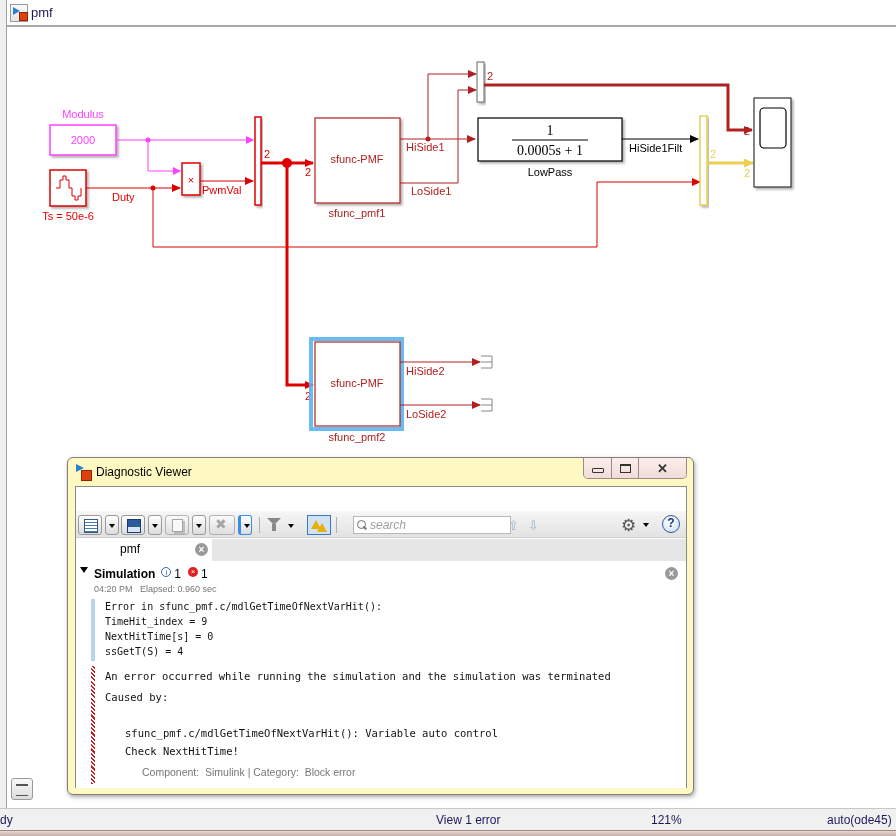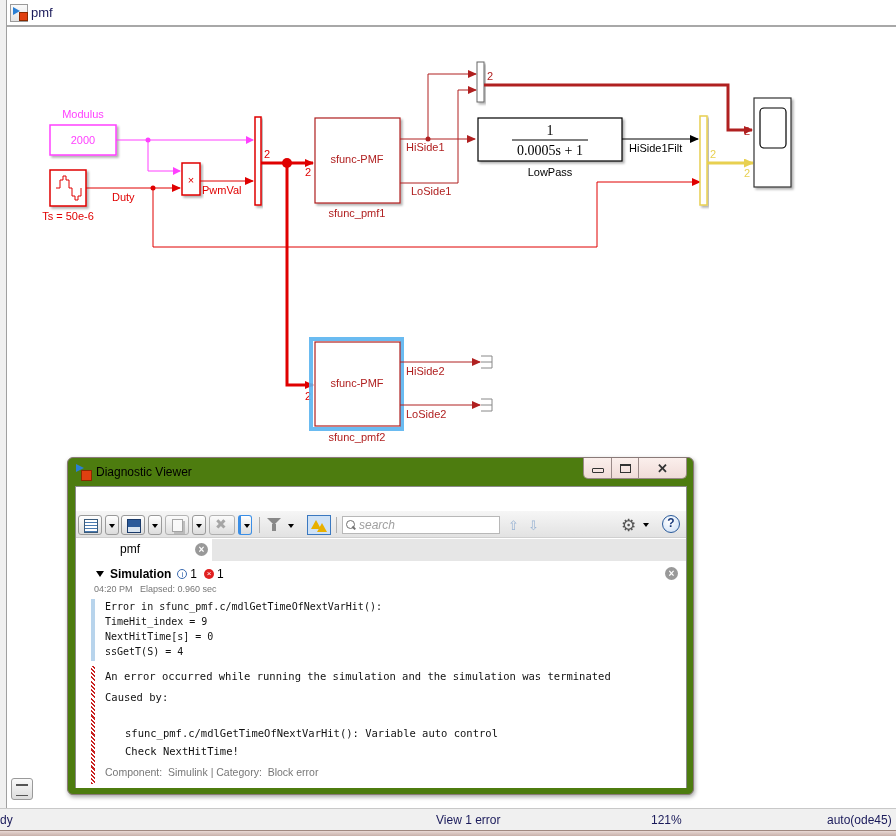--- a/index.html
+++ b/index.html
@@ -19,21 +19,21 @@
   .lbl { font-family: "Liberation Sans", sans-serif; font-size: 11px; }
   
   .fit-btn { position: absolute; left: 11px; top: 778px; width: 22px; height: 22px; border: 1px solid #9a9a9a; border-radius: 3px; background: linear-gradient(#fafafa,#dcdcdc); }
   .fit-btn::after { content: ""; position: absolute; left: 4px; top: 5px; width: 12px; height: 9px; border: 1px solid #555; border-left: none; border-right: none; border-top: 2px solid #555; }
   
   .status-bar { position: absolute; left: 0; top: 808px; width: 896px; height: 22px; background: #f0f0f0; border-top: 1px solid #c8c8c8; font-size: 12px; color: #1a1a5a; }
   .status-bar span { position: absolute; top: 4px; }
   .status-bottom { position: absolute; left: 0; top: 830px; width: 896px; height: 6px; background: linear-gradient(#e8d8d4,#c8b0aa); border-top: 1px solid #a08880; }
 
   
-  .dv { position: absolute; left: 67px; top: 457px; width: 627px; height: 338px; background: #4d7c0f; border: 1px solid #8a7a78; border-radius: 6px; box-shadow: 1px 2px 4px rgba(0,0,0,0.35); }
+  .dv { position: absolute; left: 67px; top: 457px; width: 627px; height: 338px; background: #fef9c3; border: 1px solid #8a7a78; border-radius: 6px; box-shadow: 1px 2px 4px rgba(0,0,0,0.35); }
   .dv-title { position: absolute; left: 8px; top: 6px; display: flex; align-items: center; font-size: 12px; color: #000; }
   .dv-title .dv-icon { width: 16px; height: 16px; position: relative; margin-right: 4px; }
   .dv-title .dv-icon::before { content: ""; position: absolute; left: 0; top: 0; border-left: 8px solid #2a7fd4; border-top: 4px solid transparent; border-bottom: 4px solid transparent; }
   .dv-title .dv-icon::after { content: ""; position: absolute; left: 5px; top: 6px; width: 9px; height: 9px; background: #e04010; border: 1px solid #8a2a00; }
   .win-btns { position: absolute; right: 6px; top: 0; height: 21px; display: flex; border: 1px solid #9a8a88; border-top: none; border-radius: 0 0 5px 5px; overflow: hidden; }
   .win-btns div { height: 20px; display: flex; align-items: center; justify-content: center; border-right: 1px solid #9a8a88; background: linear-gradient(#fbefec,#f0dcd8); font-size: 11px; color: #333; }
   .win-btns div:last-child { border-right: none; }
   .wb-min { width: 28px; } .wb-max { width: 27px; } .wb-close { width: 47px; }
   .wb-min span { display: block; width: 12px; height: 5px; border: 1px solid #333; border-radius: 1px; margin-top: 5px; }
   .wb-max span { display: block; width: 11px; height: 9px; border: 1px solid #333; border-top-width: 2px; }
@@ -55,47 +55,47 @@
   .tb-copy::after { content: ""; position: absolute; left: 6px; top: 3px; width: 9px; height: 11px; border: 1px solid #888; background: #fff; box-shadow: 2px 2px 0 #aaa; }
   .tb-clear { left: 133px; width: 26px; opacity: 0.7; }
   .tb-clear::after { content: "✖"; position: absolute; left: 5px; top: 0px; font-size: 14px; color: #888; }
   .filter-icon { position: absolute; left: 191px; top: 7px; width: 14px; height: 14px; }
   .filter-icon::before { content: ""; position: absolute; left: 0; top: 0; border-top: 7px solid #888; border-left: 7px solid transparent; border-right: 7px solid transparent; }
   .filter-icon::after { content: ""; position: absolute; left: 5px; top: 6px; width: 4px; height: 7px; background: #888; }
   .filter-dd { position: absolute; left: 212px; top: 13px; border-top: 4px solid #000; border-left: 3px solid transparent; border-right: 3px solid transparent; }
   .warn-toggle { position: absolute; left: 231px; top: 4px; width: 24px; height: 20px; border: 1px solid #3a78c0; background: #cfe2f6; }
   .warn-toggle::before { content: ""; position: absolute; left: 3px; top: 4px; border-bottom: 9px solid #e8b000; border-left: 5px solid transparent; border-right: 5px solid transparent; }
   .warn-toggle::after { content: ""; position: absolute; left: 9px; top: 7px; border-bottom: 9px solid #e8b000; border-left: 5px solid transparent; border-right: 5px solid transparent; }
-  .search-box { position: absolute; left: 266px; top: 5px; width: 158px; height: 18px; background: #fff; border: 1px solid #b8b8b8; font-size: 12px; font-style: italic; color: #a0a0a0; padding-left: 16px; line-height: 16px; }
+  .search-box { position: absolute; left: 277px; top: 5px; width: 158px; height: 18px; background: #fff; border: 1px solid #b8b8b8; font-size: 12px; font-style: italic; color: #a0a0a0; padding-left: 16px; line-height: 16px; }
   .search-box::before { content: ""; position: absolute; left: 3px; top: 3px; width: 7px; height: 7px; border: 1.5px solid #707070; border-radius: 50%; }
   .search-box::after { content: ""; position: absolute; left: 9px; top: 10px; width: 4px; height: 1.5px; background: #707070; transform: rotate(45deg); }
   .nav-up, .nav-down { position: absolute; top: 7px; font-size: 13px; color: #9ab4d4; }
   .nav-up { left: 432px; } .nav-down { left: 452px; }
   .gear { position: absolute; left: 545px; top: 4px; font-size: 17px; color: #555; }
   .gear-dd { position: absolute; left: 567px; top: 12px; border-top: 4px solid #000; border-left: 3px solid transparent; border-right: 3px solid transparent; }
   .help { position: absolute; left: 586px; top: 4px; width: 18px; height: 18px; border-radius: 50%; border: 1.5px solid #2a5a9a; background: radial-gradient(circle at 40% 35%,#fff,#c8dcf4); color: #1a3a7a; font-size: 12px; font-weight: bold; text-align: center; line-height: 15px; }
   .model-tabs { position: absolute; left: 0; top: 52px; width: 100%; height: 22px; background: #e6e6e6; }
   .mtab { position: absolute; left: 0; top: 0; width: 136px; height: 22px; background: #fff; font-size: 12px; color: #000; }
   .mtab .mt-label { position: absolute; left: 44px; top: 3px; }
   .mtab .mt-close { position: absolute; left: 119px; top: 4px; width: 13px; height: 13px; border-radius: 50%; background: #999; color: #fff; font-size: 10px; line-height: 13px; text-align: center; font-weight: bold; }
   .content { position: absolute; left: 0; top: 75px; width: 100%; height: 226px; background: #fff; }
-  .sim-head { position: absolute; left: 20px; top: 5px; font-size: 12px; display: flex; align-items: center; }
+  .sim-head { position: absolute; left: 4px; top: 5px; font-size: 12px; display: flex; align-items: flex-start; }
   .sim-head .caret { width: 0; height: 0; border-top: 6px solid #000; border-left: 4px solid transparent; border-right: 4px solid transparent; margin-right: 6px; }
   .sim-head b { font-weight: bold; color: #000; margin-right: 6px; }
   .info-ic { display: inline-block; width: 10px; height: 10px; border-radius: 50%; border: 1px solid #3a6ab0; color: #3a6ab0; font-size: 8px; line-height: 9px; text-align: center; margin-right: 3px; }
   .err-ic { display: inline-block; width: 10px; height: 10px; border-radius: 50%; background: #e02020; color: #fff; font-size: 8px; line-height: 10px; text-align: center; margin-right: 3px; }
   .cnt { margin-right: 7px; color: #000; }
   .sim-close { position: absolute; right: 8px; top: 5px; width: 13px; height: 13px; border-radius: 50%; background: #999; color: #fff; font-size: 10px; line-height: 13px; text-align: center; font-weight: bold; }
   .sim-meta { position: absolute; left: 18px; top: 22px; font-size: 9px; color: #777; }
   .blk1 { position: absolute; left: 15px; top: 37px; width: 520px; height: 62px; border-left: 4px solid #b8d4ec; padding-left: 10px; font-family: "DejaVu Sans Mono", monospace; font-size: 10px; line-height: 15px; color: #111; }
   .blk2 { position: absolute; left: 15px; top: 104px; width: 580px; height: 118px; padding-left: 14px; font-family: "DejaVu Sans Mono", monospace; font-size: 10.5px; color: #111; }
   .blk2::before { content: ""; position: absolute; left: 0; top: 0; width: 4px; height: 118px; background: repeating-linear-gradient(45deg,#c82020 0 1.5px,#fff 1.5px 3px); }
   .blk2 .row { position: absolute; left: 14px; white-space: pre; }
   .blk2 a { color: #1a3aee; text-decoration: underline; }
-  .blk2 .comp { font-family: "Liberation Sans", sans-serif; font-size: 10.5px; color: #777; }
+  .blk2 .comp { font-family: "Liberation Sans", sans-serif; font-size: 10.5px; color: #777; margin-left: 37px; }
 </style>
 </head>
 <body>
 
 <div id="root">
   <div class="left-strip"></div>
   <div class="crumb-bar">
     <span class="model-icon"></span>
     <span class="crumb-text">pmf</span>
   </div>

